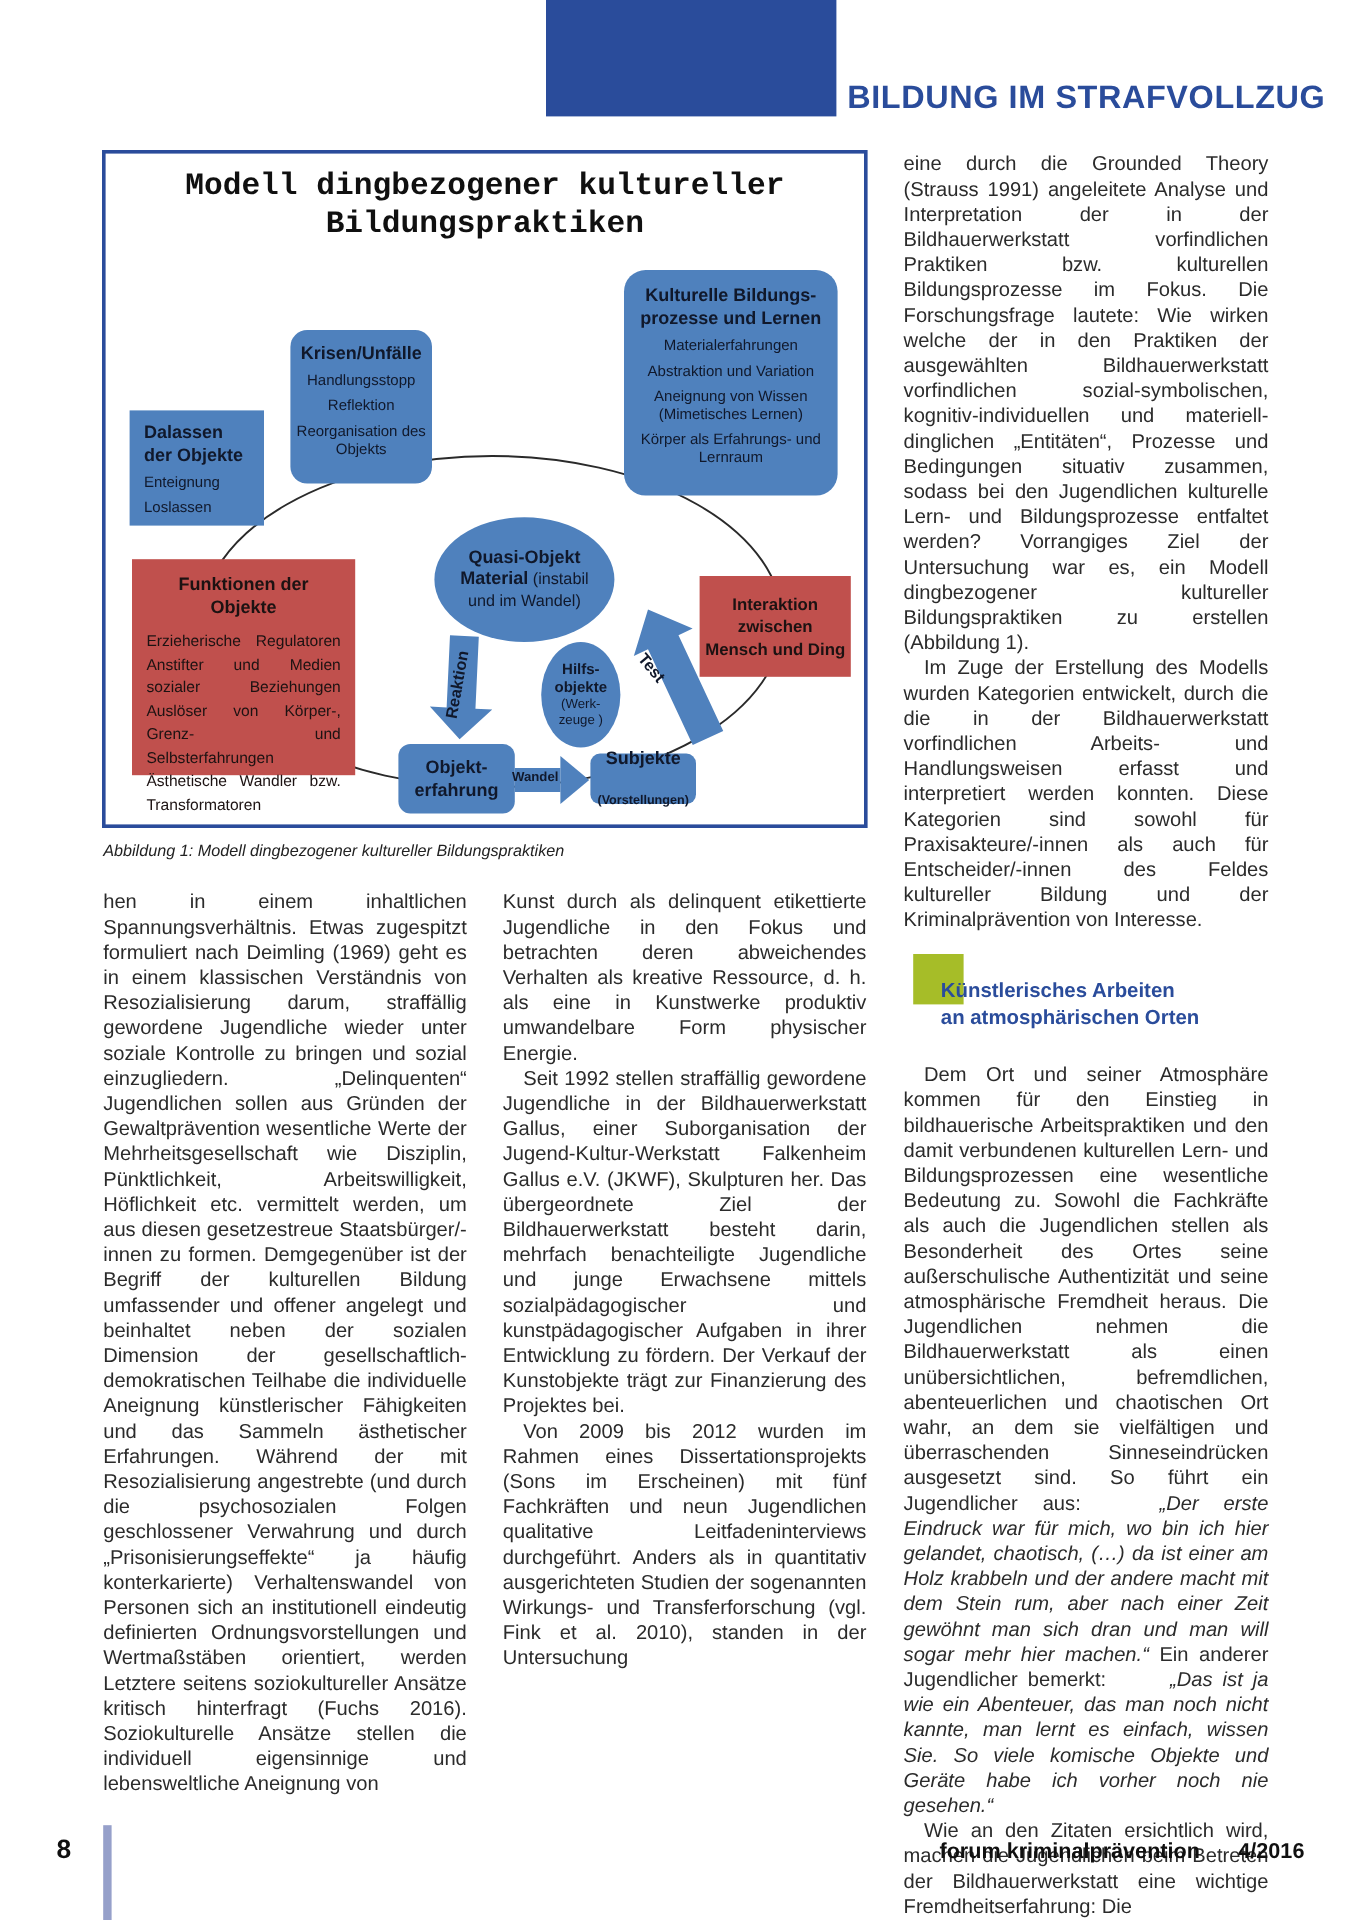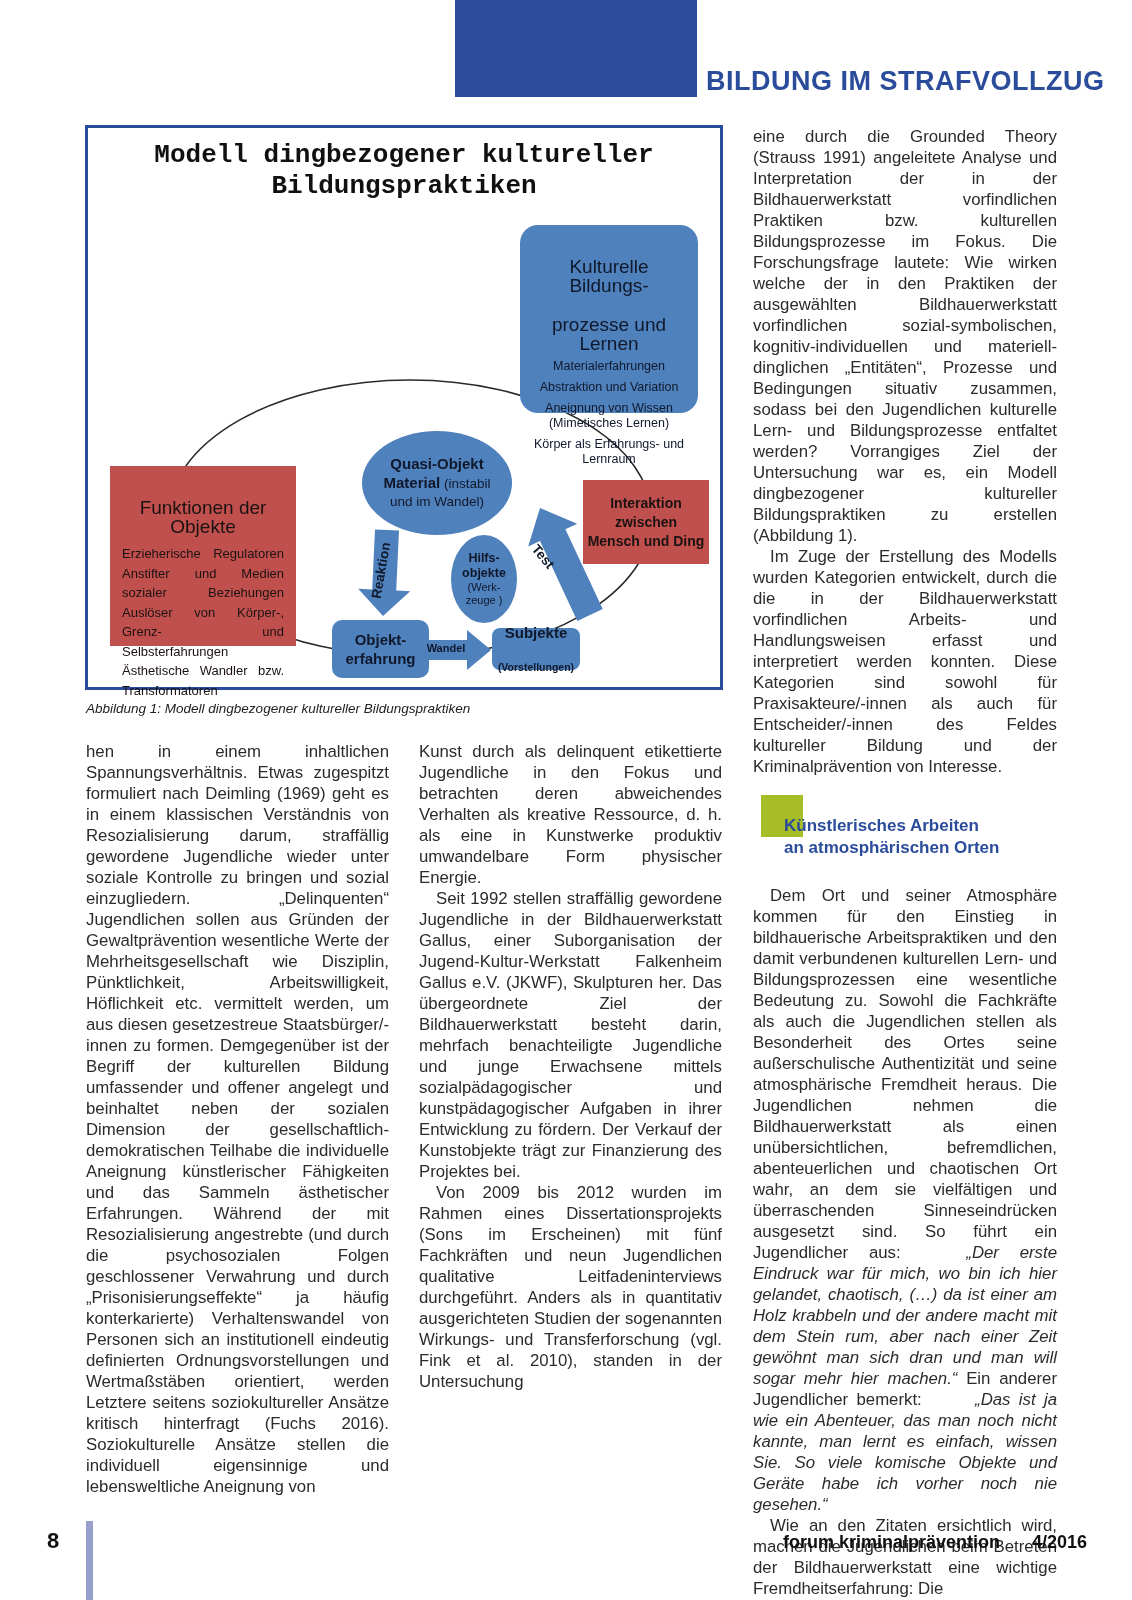--- a/index.html
+++ b/index.html
@@ -17,21 +17,21 @@
   
   .figure{position:absolute;left:85px;top:125px;width:638px;height:565px;
           border:3px solid #2a4c9b;box-sizing:border-box;background:#ffffff;}
   .fig-title{position:absolute;top:12px;left:0;right:0;text-align:center;
              font-family:Liberation Mono, monospace;font-weight:bold;font-size:26px;
              line-height:31px;color:#101010;}
   .fig-svg{position:absolute;left:0;top:0;width:632px;height:559px;}
   .bluebox{position:absolute;background:#4f81bd;color:#10182b;box-sizing:border-box;}
   .redbox{position:absolute;background:#c0504d;color:#1c1212;box-sizing:border-box;}
   .rounded{border-radius:14px;}
-  .bx-title{font-weight:normal;font-size:19px;line-height:19px;margin-top:20px;}
+  .bx-title{font-weight:bold;font-size:15px;line-height:19px;}
   .bx-item{font-size:12.5px;line-height:15px;margin-top:6px;}
   .tc{text-align:center;}
   .dalassen{left:20px;top:214px;width:112px;height:96px;padding:9px 0 0 12px;}
   .krisen{left:154px;top:147px;width:118px;height:128px;padding:10px 4px 0 4px;}
   .atmos{left:294px;top:137px;width:122px;height:133px;padding:10px 4px 0 12px;}
   .kult{left:432px;top:97px;width:178px;height:188px;padding:12px 8px 0 8px;border-radius:18px;}
   .funk{left:22px;top:338px;width:186px;height:180px;padding:12px 12px 0 12px;}
   .funk-body{font-size:13px;line-height:19.5px;text-align:justify;margin-top:8px;}
   .inter{left:495px;top:352px;width:126px;height:84px;display:flex;flex-direction:column;
          justify-content:center;font-weight:bold;font-size:14px;line-height:19px;text-align:center;}
@@ -92,21 +92,33 @@
   <div class="figure">
     <svg class="fig-svg" viewBox="0 0 632 559">
       <ellipse cx="322" cy="390" rx="242" ry="138" fill="none" stroke="#2a2a2a" stroke-width="1.6"></ellipse>
     </svg>
 
     <div class="fig-title">
       <div>Modell dingbezogener kultureller</div>
       <div>Bildungspraktiken</div>
     </div>
 
-
+    <div class="bluebox dalassen">
+      <div class="bx-title">Dalassen</div>
+      <div class="bx-title">der Objekte</div>
+      <div class="bx-item">Enteignung</div>
+      <div class="bx-item">Loslassen</div>
+    </div>
+
+    <div class="bluebox rounded krisen tc">
+      <div class="bx-title">Krisen/Unfälle</div>
+      <div class="bx-item">Handlungsstopp</div>
+      <div class="bx-item">Reflektion</div>
+      <div class="bx-item">Reorganisation des Objekts</div>
+    </div>
 
 
     <div class="bluebox kult tc">
       <div class="bx-title">Kulturelle Bildungs-</div>
       <div class="bx-title">prozesse und Lernen</div>
       <div class="bx-item">Materialerfahrungen</div>
       <div class="bx-item">Abstraktion und Variation</div>
       <div class="bx-item">Aneignung von Wissen (Mimetisches Lernen)</div>
       <div class="bx-item">Körper als Erfahrungs- und Lernraum</div>
     </div>

